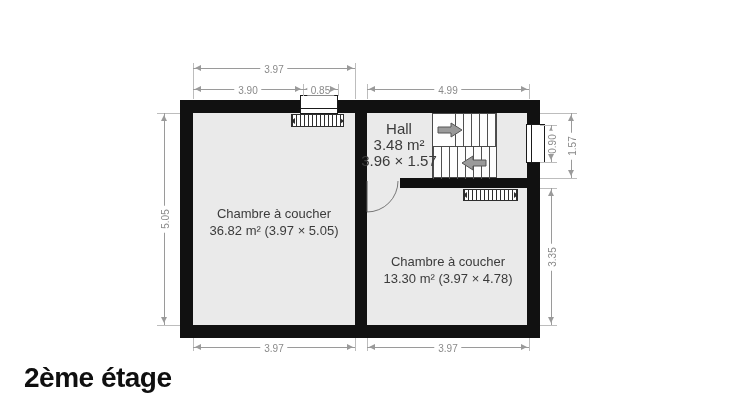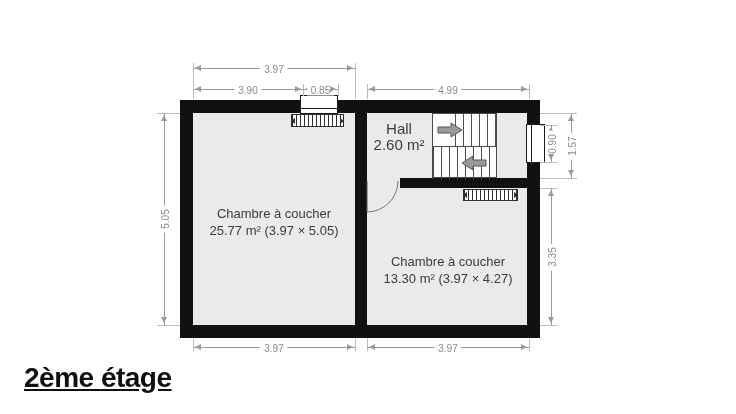--- a/index.html
+++ b/index.html
@@ -90,29 +90,30 @@
     </svg>
   </div>
 
   <svg class="abs" style="left:360px;top:176px;" width="46" height="46">
     <path d="M 38 5 A 31 31 0 0 1 7 36" fill="none" stroke="#777777" stroke-width="1"></path>
     <line x1="7" y1="5" x2="7" y2="36" stroke="#555555" stroke-width="1"></line>
   </svg>
 
   <div class="room-label" style="left:193px;top:205px;width:162px;">
     <div>Chambre à coucher</div>
-    <div>25.77 m² (3.97 × 5.05)</div>
+    <div>36.82 m² (3.97 × 5.05)</div>
   </div>
   <div class="room-label" style="left:360px;top:121px;width:78px;font-size:15px;line-height:16px;">
     <div>Hall</div>
-    <div>2.60 m²</div>
+    <div>3.48 m²</div>
+    <div>3.96 × 1.57</div>
   </div>
   <div class="room-label" style="left:367px;top:253px;width:162px;">
     <div>Chambre à coucher</div>
-    <div>13.30 m² (3.97 × 4.27)</div>
+    <div>13.30 m² (3.97 × 4.78)</div>
   </div>
 
   <div class="ext" style="left:193px;top:63px;width:1px;height:36px;"></div>
   <div class="ext" style="left:303px;top:84px;width:1px;height:12px;"></div>
   <div class="ext" style="left:338px;top:84px;width:1px;height:12px;"></div>
   <div class="ext" style="left:355px;top:63px;width:1px;height:36px;"></div>
   <div class="ext" style="left:367px;top:84px;width:1px;height:15px;"></div>
   <div class="ext" style="left:529px;top:84px;width:1px;height:15px;"></div>
   <div class="ext" style="left:157px;top:113px;width:23px;height:1px;"></div>
   <div class="ext" style="left:157px;top:325px;width:23px;height:1px;"></div>
@@ -151,14 +152,14 @@
   <div class="dim-v" style="left:551px;top:188px;height:137px;">
     <span class="lbl">3.35</span>
   </div>
   <div class="dim-h" style="left:193px;top:347px;width:162px;">
     <span class="lbl">3.97</span>
   </div>
   <div class="dim-h" style="left:367px;top:347px;width:162px;">
     <span class="lbl">3.97</span>
   </div>
 
-  <div class="title" style="left:24px;top:362px;text-decoration:underline;">2ème étage</div>
+  <div class="title" style="left:24px;top:362px;">2ème étage</div>
 </div>
 
 </body></html>

